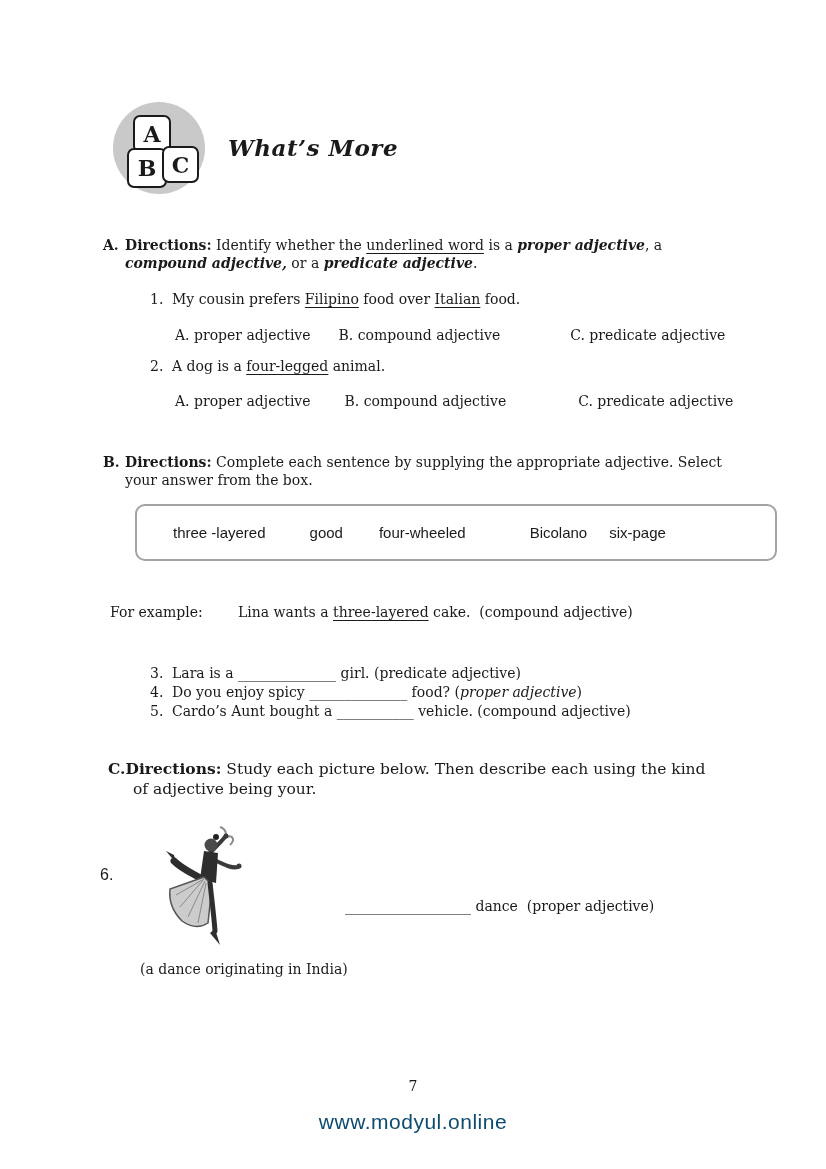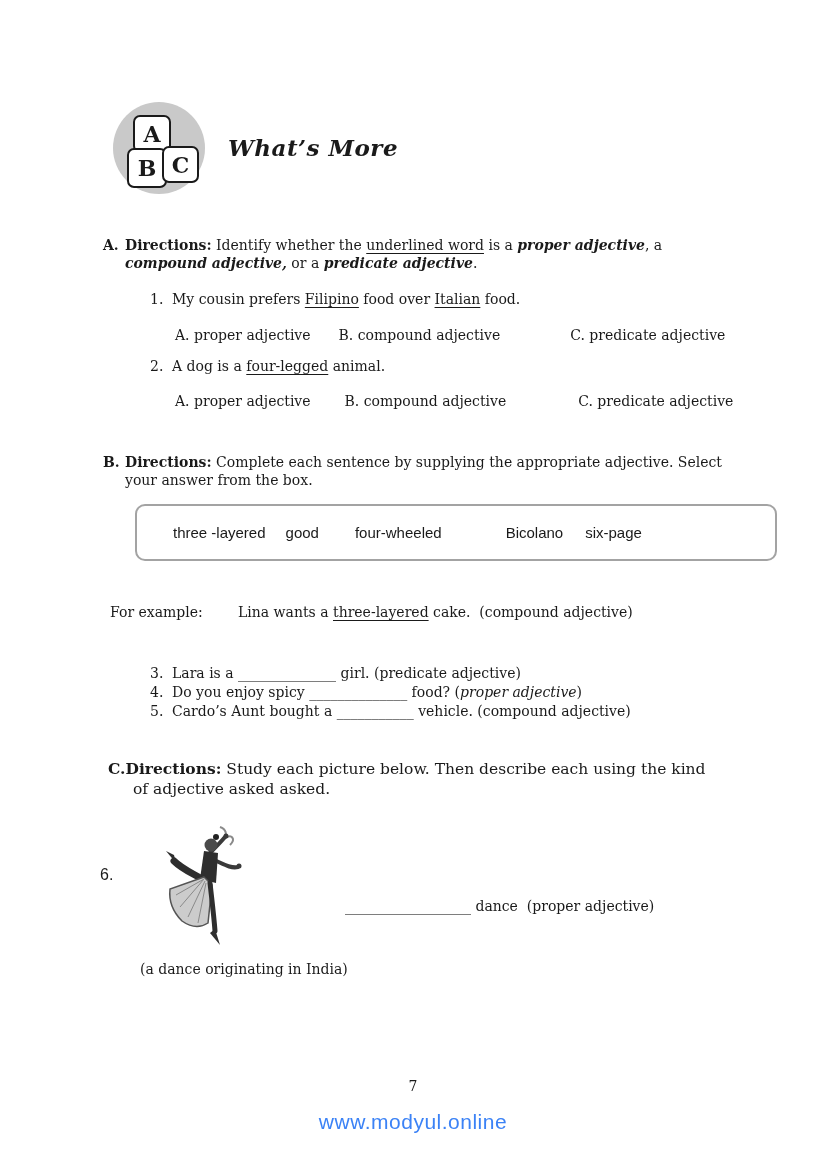--- a/index.html
+++ b/index.html
@@ -26,25 +26,25 @@
   
   .qrow{display:flex;}
   .qnum{width:22px;flex:none;}
   
   .opt{margin-right:28px;}
   .opt:last-child{margin-right:0;margin-left:42px;}
   
   .word-box{left:135px;top:504px;width:602px;height:53px;border:2px solid #a3a3a3;border-radius:10px;
             display:flex;align-items:center;padding-left:36px;box-sizing:content-box;
             font-family:"Liberation Sans",sans-serif;font-size:15px;}
-  .wb1{margin-left:0;}.wb2{margin-left:20px;}.wb3{margin-left:36px;}.wb4{margin-left:64px;}.wb5{margin-left:22px;}
+  .wb1{margin-left:0;}.wb2{margin-left:44px;}.wb3{margin-left:36px;}.wb4{margin-left:64px;}.wb5{margin-left:22px;}
   .example-label{display:inline-block;width:128px;}
   .sans{font-family:"Liberation Sans",sans-serif;}
   .footer-center{left:0;width:826px;text-align:center;}
-  .watermark{font-family:"Liberation Sans",sans-serif;font-size:21px;color:#3b82f6;letter-spacing:0.5px;}
+  .watermark{font-family:"Liberation Sans",sans-serif;font-size:21px;color:#0c4a6e;letter-spacing:0.5px;}
 </style>
 </head>
 <body>
 
 <div class="page">
 
   <div class="abs icon-circle">
     <div class="block block-a">
         <span>A</span>
       </div>
@@ -92,21 +92,21 @@
   <div class="abs txt qrow" style="left:150px;top:683px;">
       <span class="qnum">4.</span>
       <span><span class="pre">Do you enjoy spicy </span><span>______________</span><span class="pre"> food? (</span><span class="i pre">proper adjective</span><span class="pre">)</span></span>
     </div>
   <div class="abs txt qrow" style="left:150px;top:702px;">
       <span class="qnum">5.</span>
       <span><span class="pre">Cardo’s Aunt bought a </span><span>___________</span><span class="pre"> vehicle. (compound adjective)</span></span>
     </div>
 
   <div class="abs" style="left:108px;top:759px;font-size:15.5px;line-height:20px;"><span class="b pre">C.Directions:</span><span class="pre"> Study each picture below. Then describe each using the kind</span></div>
-  <div class="abs" style="left:133px;top:779px;font-size:15.5px;line-height:20px;">of adjective asked asked.</div>
+  <div class="abs" style="left:133px;top:779px;font-size:15.5px;line-height:20px;">of adjective being your.</div>
 
   <div class="abs sans" style="left:100px;top:866px;font-size:16px;">6.</div>
 
   <div class="abs" style="left:162px;top:825px;width:88px;height:124px;">
     <svg width="88" height="124" viewBox="0 0 88 124">
       <path d="M62 14 C70 8 74 14 68 20" fill="none" stroke="#8a8a8a" stroke-width="2"></path>
       <path d="M58 2 C64 4 66 10 61 13" fill="none" stroke="#8a8a8a" stroke-width="2"></path>
       <path d="M46 30 C52 24 58 18 63 12" fill="none" stroke="#3a3a3a" stroke-width="4" stroke-linecap="round"></path>
       <circle cx="64" cy="11" r="2.5" fill="#3a3a3a"></circle>
       <circle cx="49" cy="20" r="6.5" fill="#4a4a4a"></circle>

